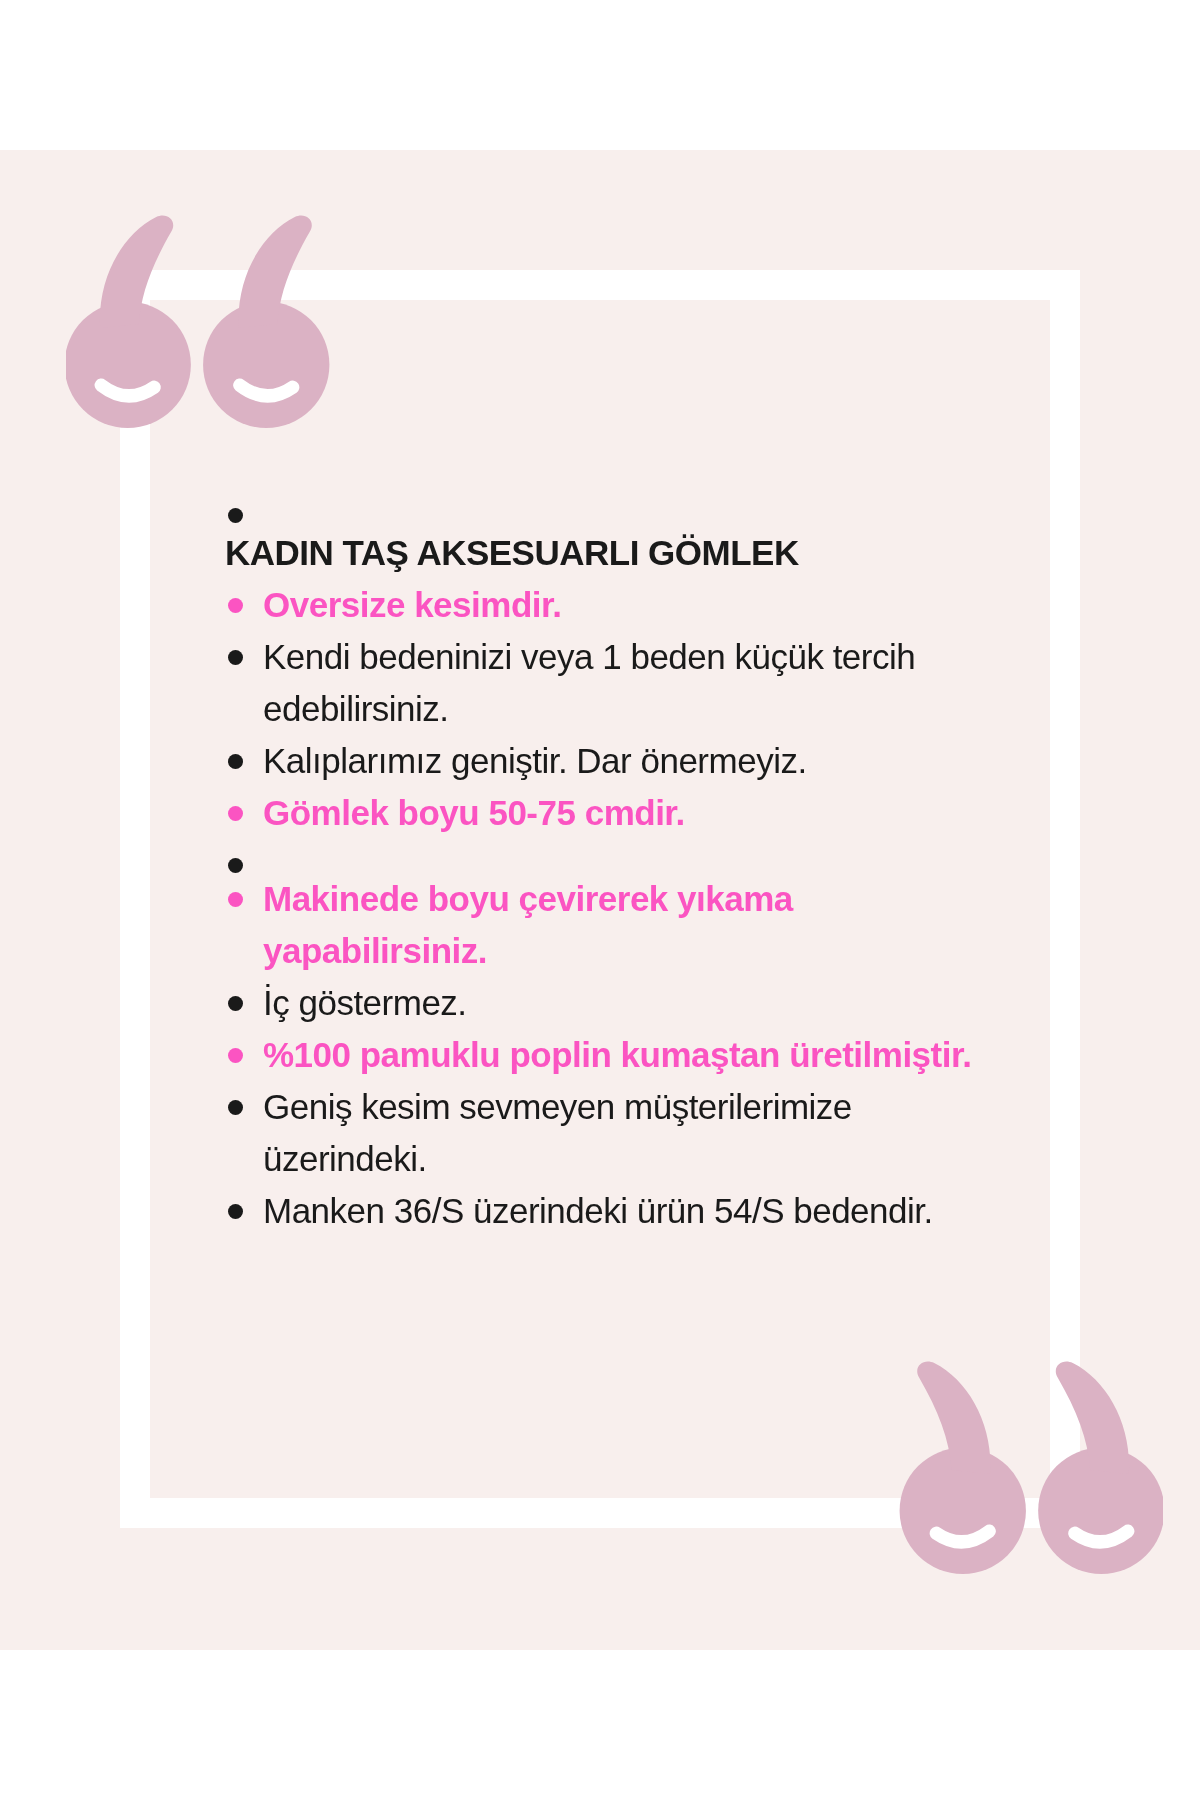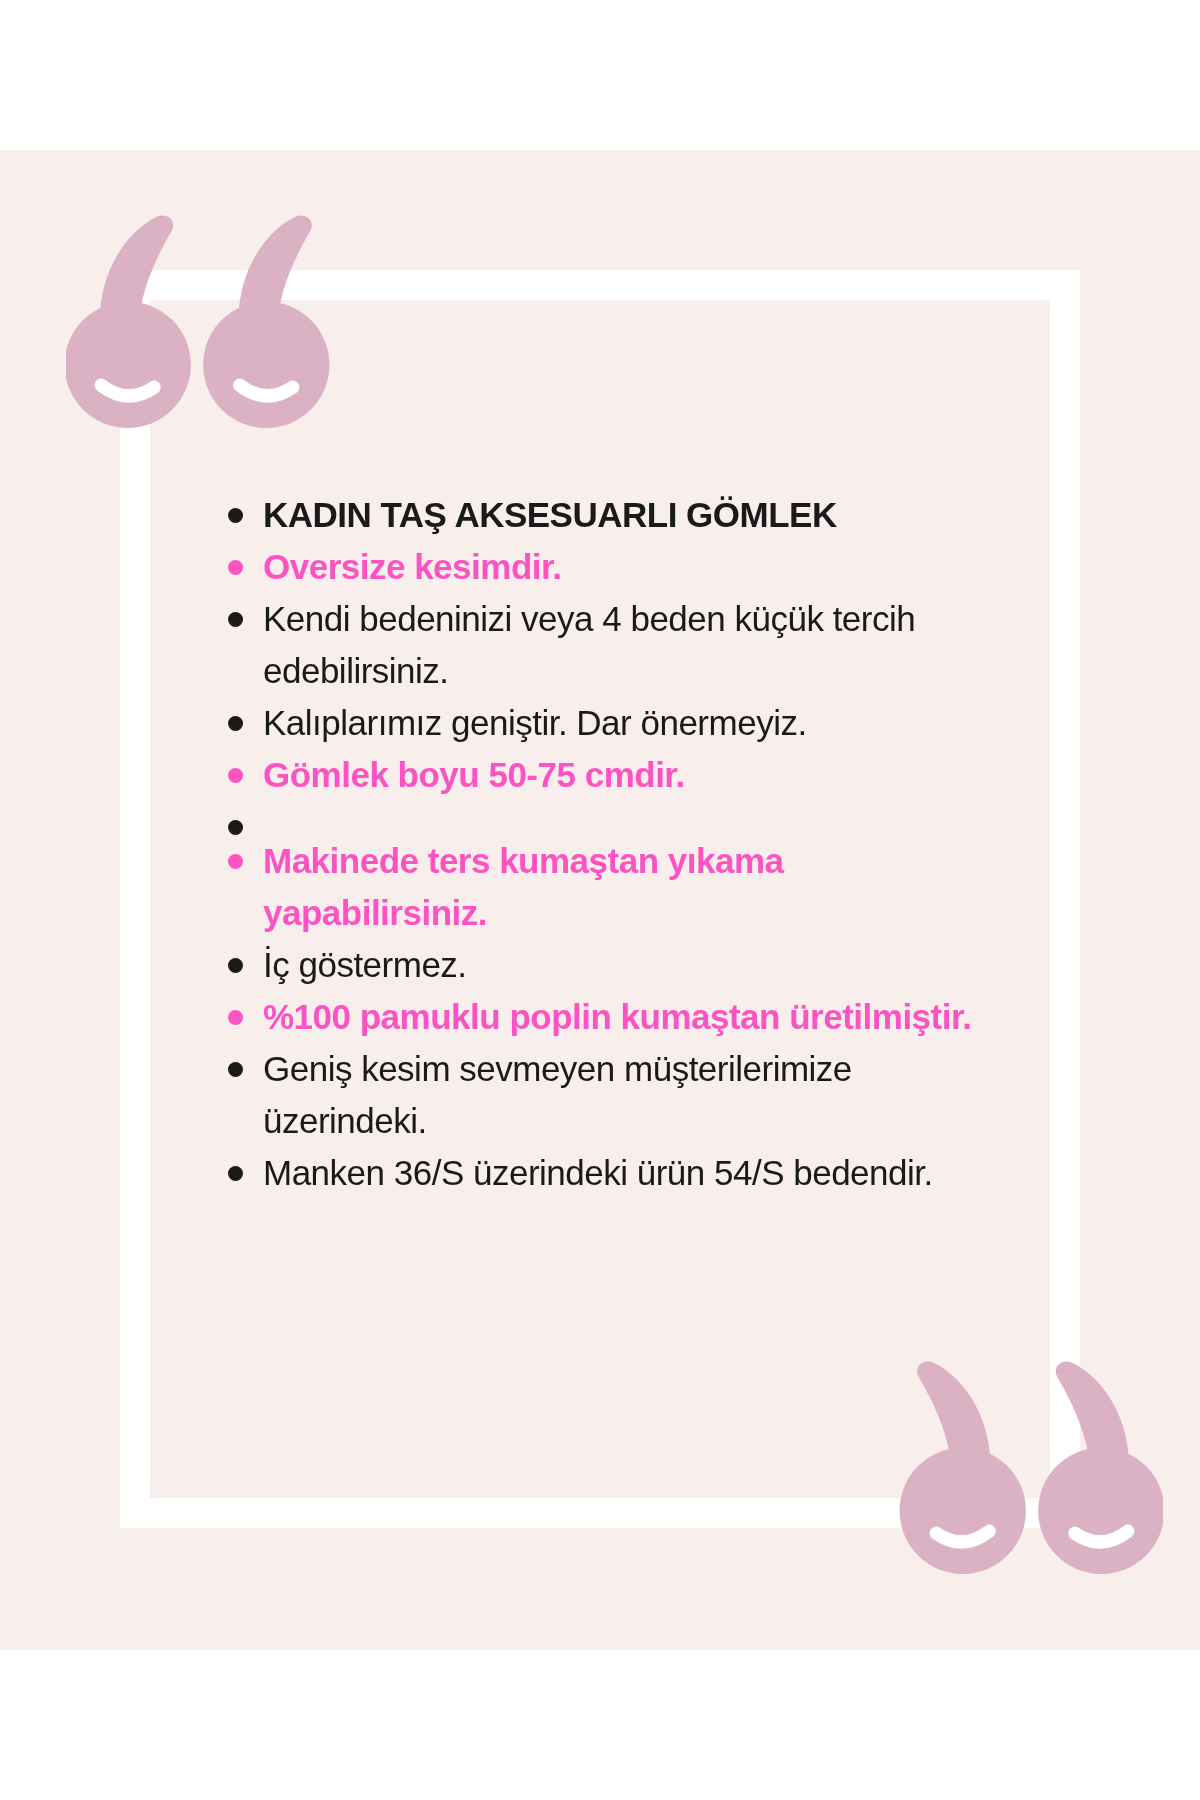--- a/index.html
+++ b/index.html
@@ -41,21 +41,21 @@
     color: var(--ink, #1a1a1a);
   }
   .item {
     display: flex;
     align-items: flex-start;
     font-size: 35px;
     line-height: 52px;
     letter-spacing: -0.5px;
     color: var(--ink, #1a1a1a);
   }
-  .item[data-variant="title"] { font-weight: 700; }
+  .item[data-variant="title"] { font-weight: 700; flex-direction: column; }
   .item[data-variant="pink"]  { font-weight: 700; color: var(--accent, #fb54c2); }
   .bullet { flex: 0 0 38px; padding-top: 19px; }
   .bullet i {
     display: block;
     width: 15px; height: 15px;
     margin-left: 3px;
     border-radius: 50%;
     background: currentColor;
   }
   .text { white-space: pre-wrap; }
@@ -98,21 +98,21 @@
   <div class="item" data-variant="pink">
     <span class="bullet">
         <i></i>
       </span>
     <span class="text">Oversize kesimdir.</span>
   </div>
   <div class="item" data-variant="plain">
     <span class="bullet">
         <i></i>
       </span>
-    <span class="text">Kendi bedeninizi veya 4 beden küçük tercih
+    <span class="text">Kendi bedeninizi veya 1 beden küçük tercih
 edebilirsiniz.</span>
   </div>
   <div class="item" data-variant="plain">
     <span class="bullet">
         <i></i>
       </span>
     <span class="text">Kalıplarımız geniştir. Dar önermeyiz.</span>
   </div>
   <div class="item" data-variant="pink">
     <span class="bullet">
@@ -122,21 +122,21 @@
   </div>
   <div class="item" data-variant="plain">
     <span class="bullet">
         <i></i>
       </span>
   </div>
   <div class="item" data-variant="pink">
     <span class="bullet">
         <i></i>
       </span>
-    <span class="text">Makinede ters kumaştan yıkama
+    <span class="text">Makinede boyu çevirerek yıkama
 yapabilirsiniz.</span>
   </div>
   <div class="item" data-variant="plain">
     <span class="bullet">
         <i></i>
       </span>
     <span class="text">İç göstermez.</span>
   </div>
   <div class="item" data-variant="pink">
     <span class="bullet">

